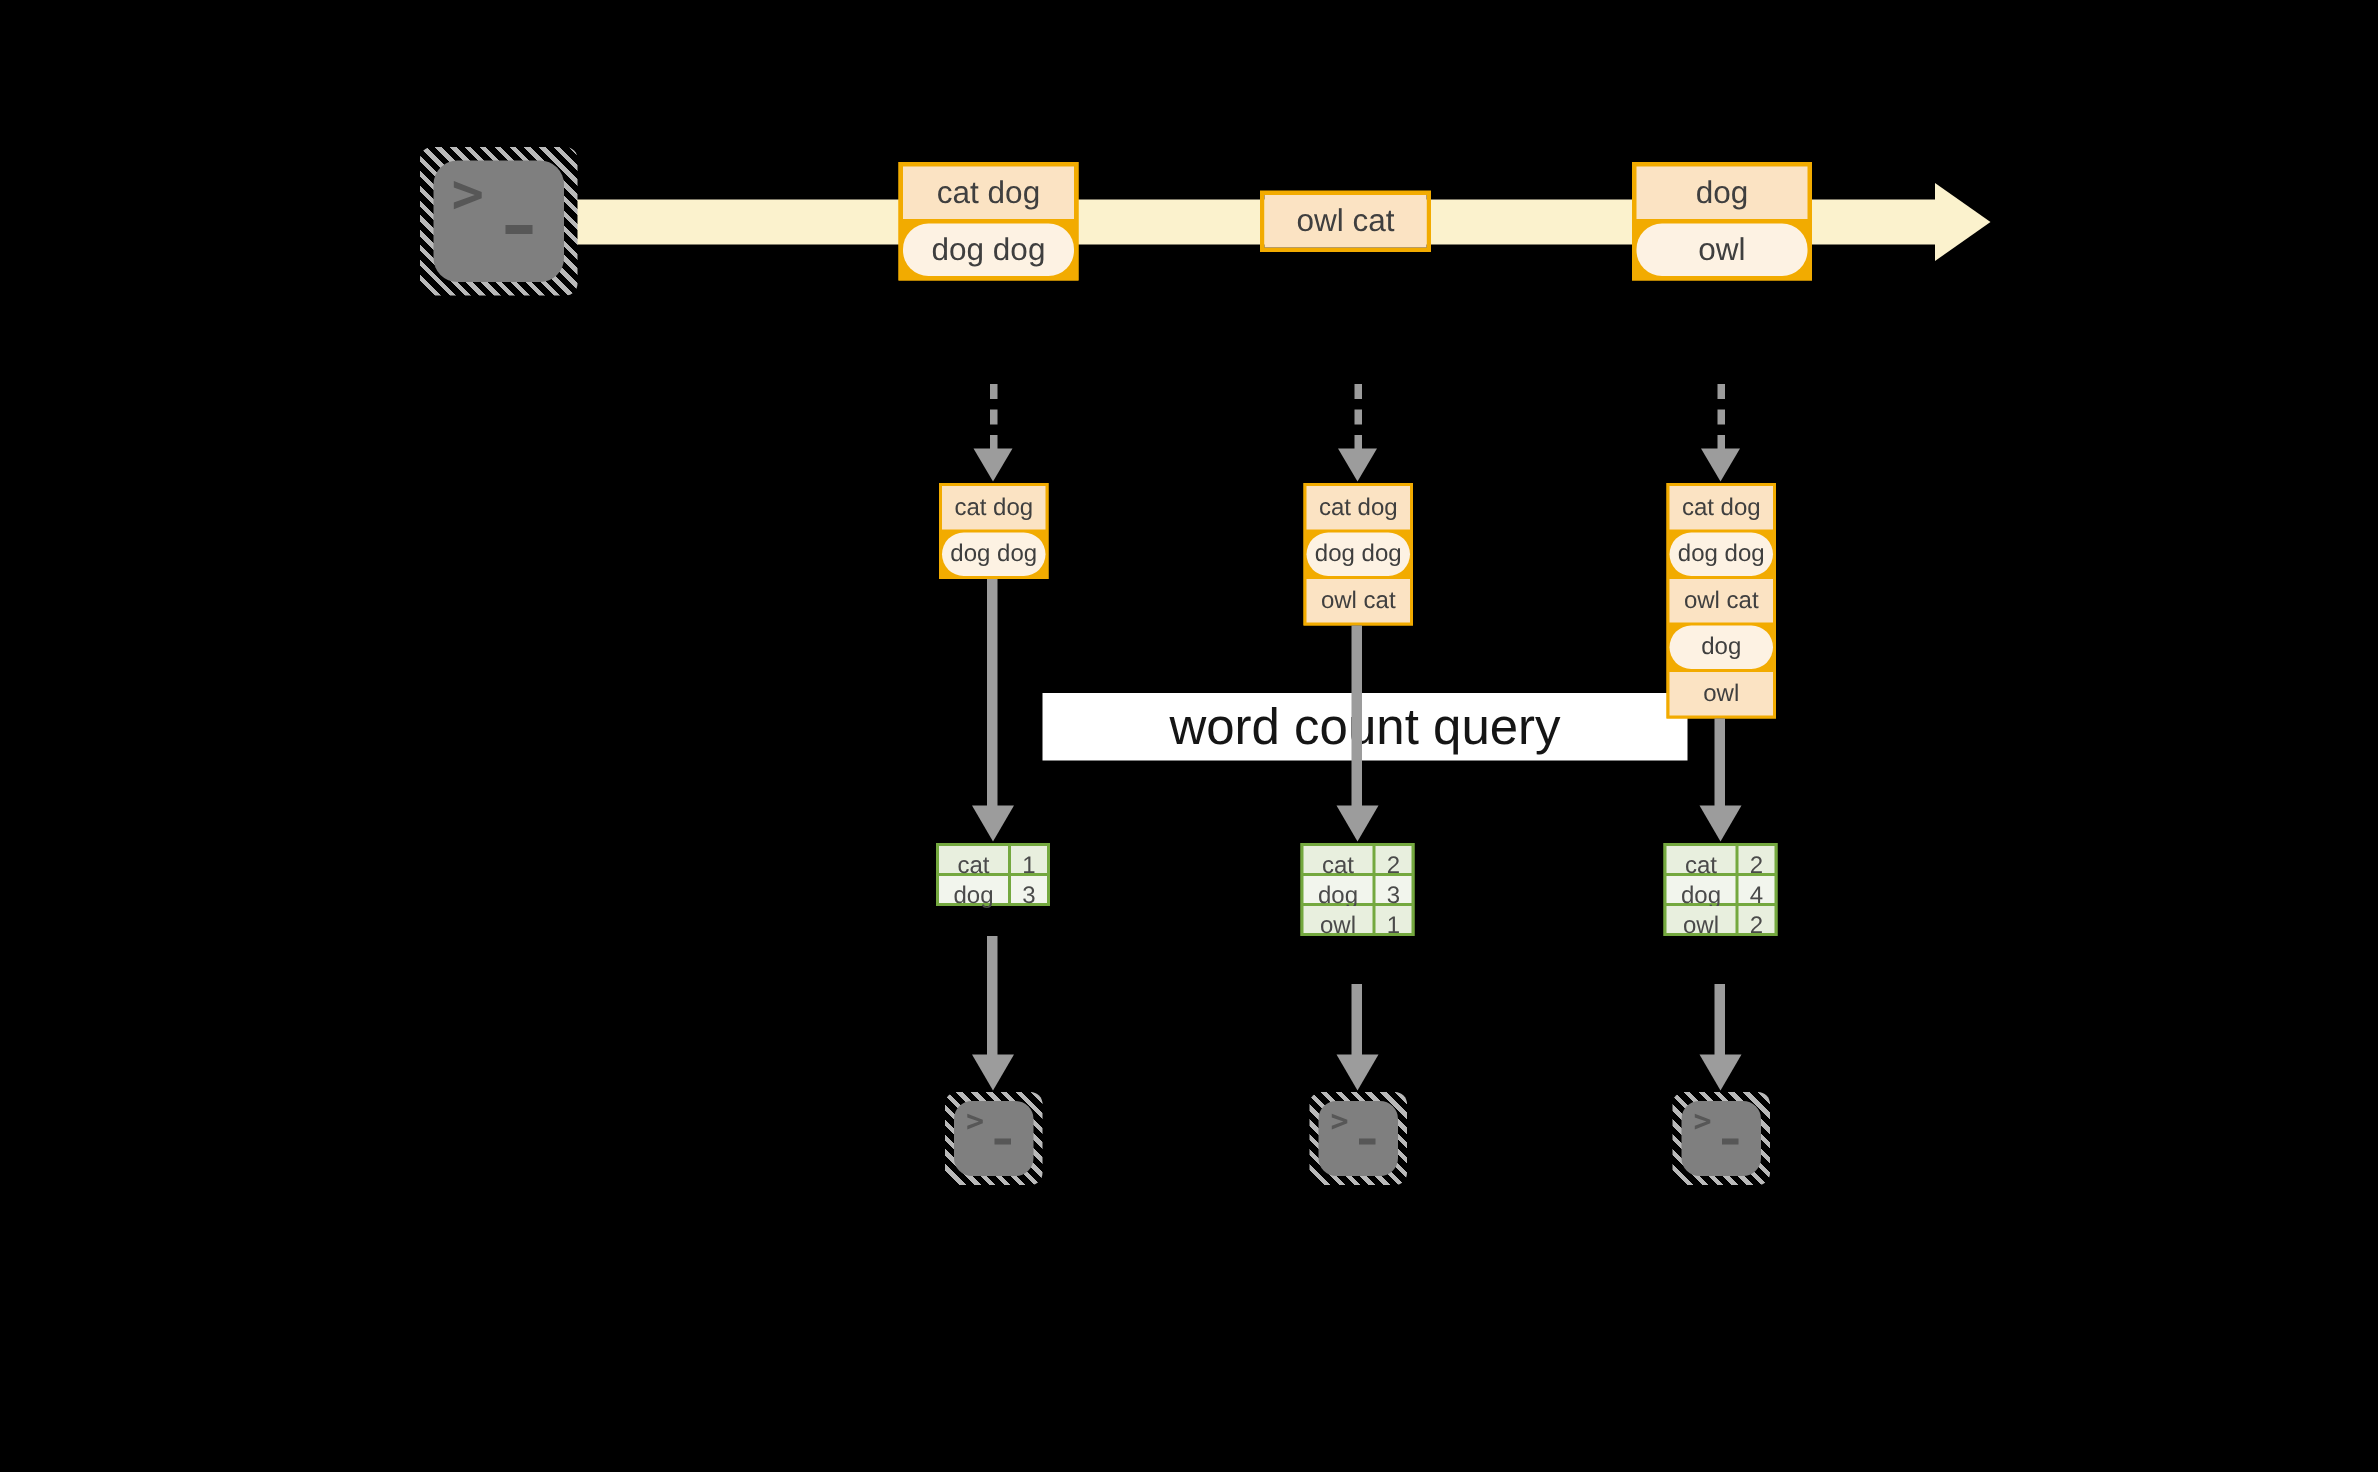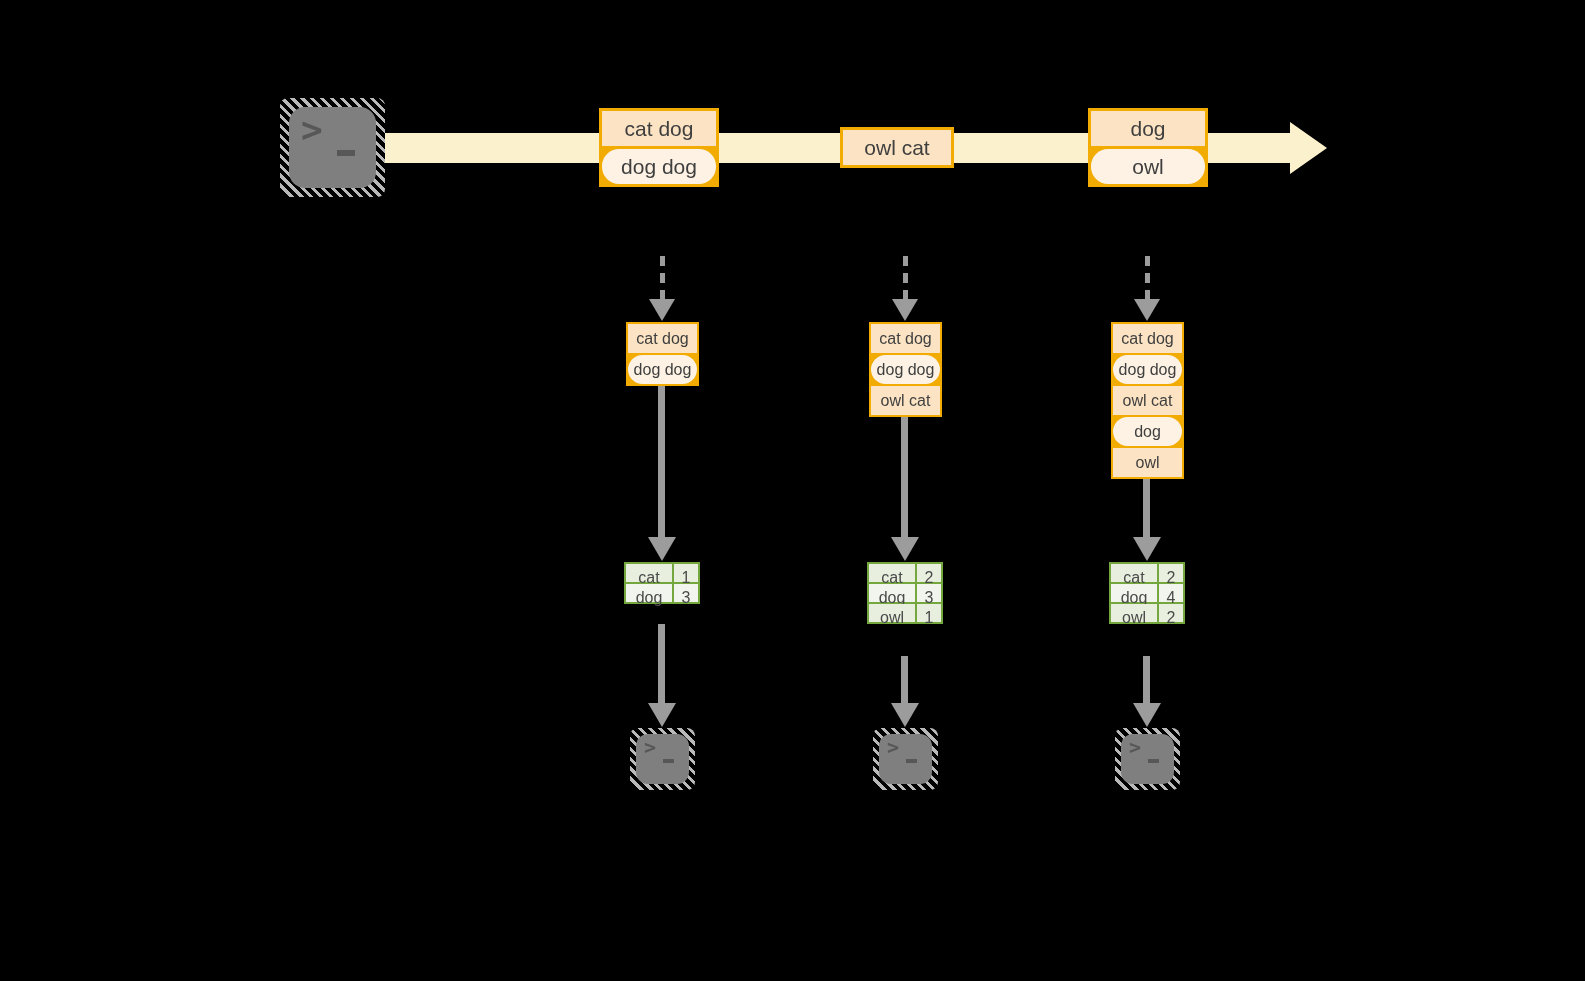--- a/index.html
+++ b/index.html
@@ -131,20 +131,21 @@
   </div>
 
   <div class="stack" style="left:1111px; top:322px;">
     <div class="scell dark">cat dog</div>
     <div class="scell light">dog dog</div>
     <div class="scell dark">owl cat</div>
     <div class="scell light">dog</div>
     <div class="scell dark">owl</div>
   </div>
 
+  <div class="query-band">word count query</div>
 
   <div class="vline" style="left:658px;  top:386px; height:153px;"></div>
   <div class="vhead" style="left:648px;  top:537px;"></div>
   <div class="vline" style="left:901px;  top:417px; height:122px;"></div>
   <div class="vhead" style="left:891px;  top:537px;"></div>
   <div class="vline" style="left:1143px; top:479px; height:60px;"></div>
   <div class="vhead" style="left:1133px; top:537px;"></div>
 
   <div class="ctable" style="left:624px; top:562px;">
     <div class="crow g-dark">

